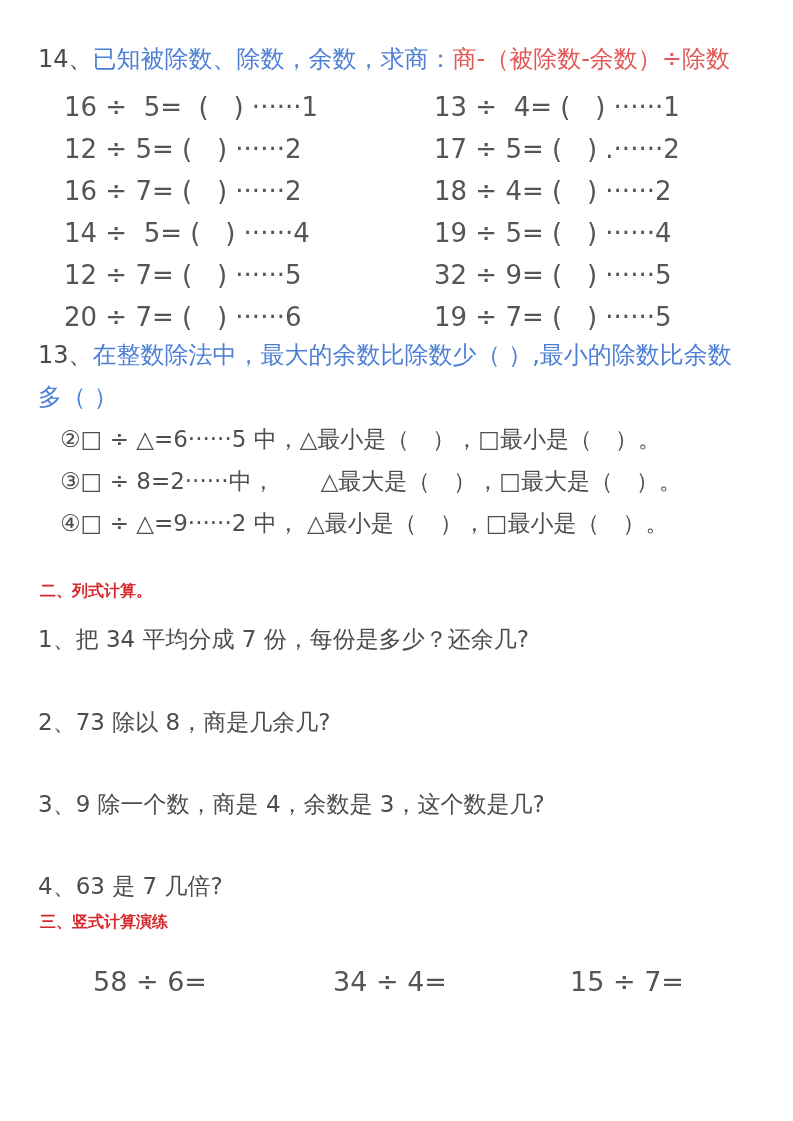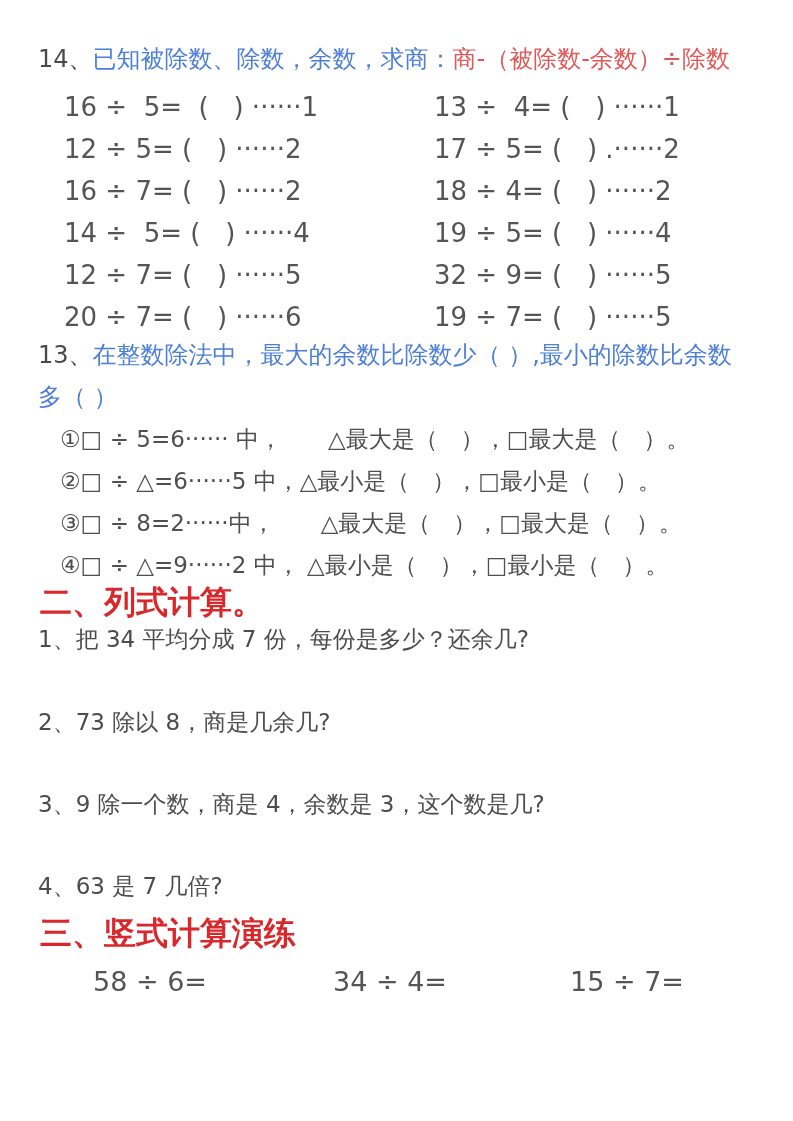--- a/index.html
+++ b/index.html
@@ -29,21 +29,21 @@
   
   .h13 {
     position: absolute; top: 334px; left: 38px; right: 10px;
     font-size: 24px; line-height: 42px; color: #4d7fd6;
   }
   .items { position: absolute; top: 418px; left: 60px; font-size: 23px; color: #4f4f4f; }
   .item-row { height: 42px; line-height: 42px; white-space: pre; }
   
   .sec-heading {
     position: absolute; left: 40px;
-    font-size: 32px; font-weight: bold; color: #d8282c; white-space: pre;
+    font-size: 16px; font-weight: bold; color: #d8282c; white-space: pre;
   }
   .sec2 { top: 581px; }
   .sec3 { top: 912px; }
   
   .wp { position: absolute; left: 38px; font-size: 23px; color: #4c4c4c; white-space: pre; }
   .wp1 { top: 624px; }
   .wp2 { top: 707px; }
   .wp3 { top: 789px; }
   .wp4 { top: 871px; }
   
@@ -79,21 +79,20 @@
     <div class="eq-row">32 ÷ 9= (   ) ······5</div>
     <div class="eq-row">19 ÷ 7= (   ) ······5</div>
   </div>
 
   <div class="h13">
     <div><span class="num pre">13、</span><span class="pre">在整数除法中，最大的余数比除数少（ ）,最小的除数比余数</span></div>
     <div class="pre">多（ ）</div>
   </div>
 
   <div class="items">
-    <div class="item-row">①□ ÷ 5=6······ 中，　　△最大是（　），□最大是（　）。</div>
     <div class="item-row">②□ ÷ △=6······5 中，△最小是（　），□最小是（　）。</div>
     <div class="item-row">③□ ÷ 8=2······中，　　△最大是（　），□最大是（　）。</div>
     <div class="item-row">④□ ÷ △=9······2 中， △最小是（　），□最小是（　）。</div>
   </div>
 
   <div class="sec-heading sec2">二、列式计算。</div>
 
   <div class="wp wp1">1、把 34 平均分成 7 份，每份是多少？还余几?</div>
   <div class="wp wp2">2、73 除以 8，商是几余几?</div>
   <div class="wp wp3">3、9 除一个数，商是 4，余数是 3，这个数是几?</div>

